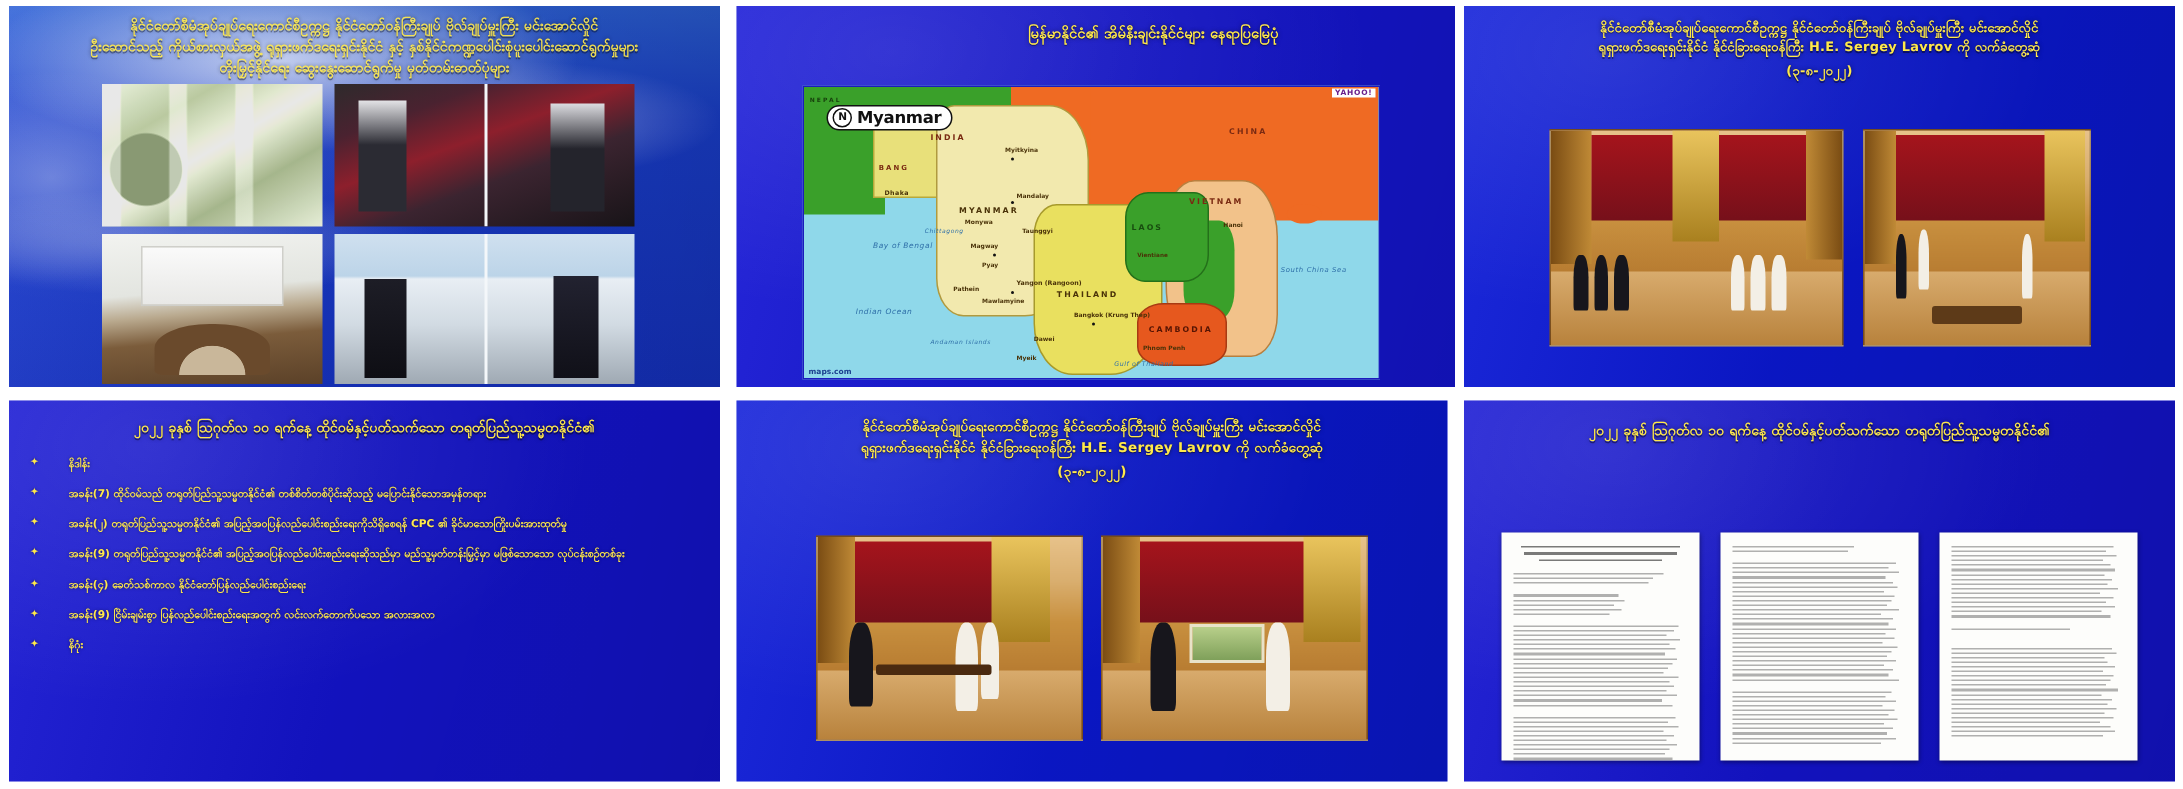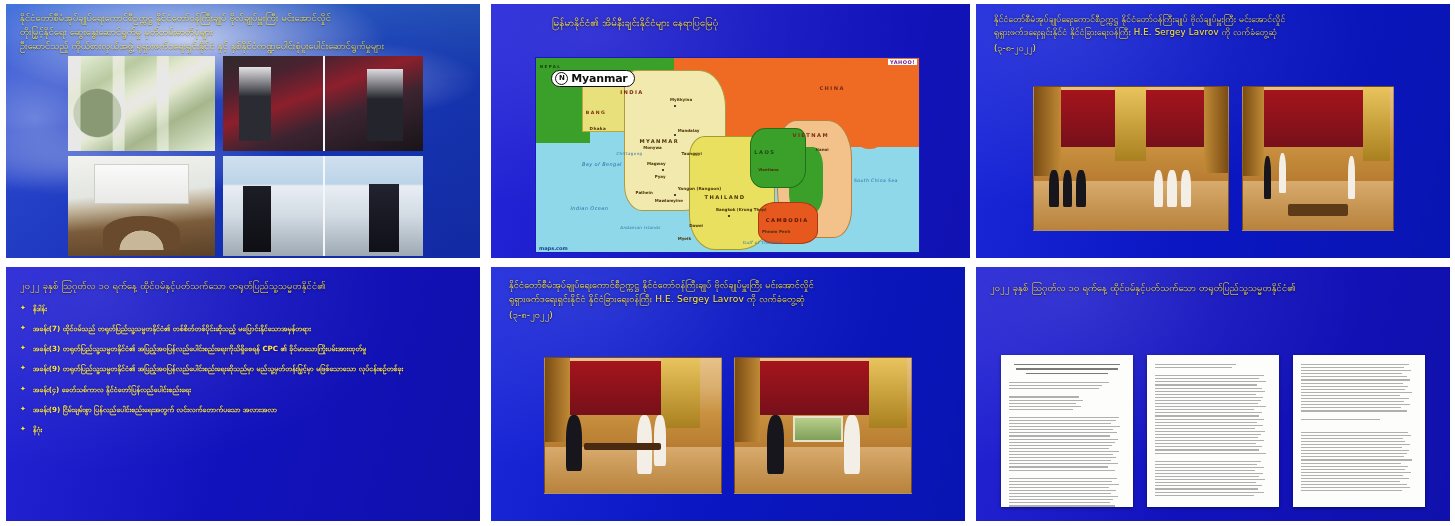--- a/index.html
+++ b/index.html
@@ -22,22 +22,22 @@
   .slide::after{
     content:"";position:absolute;inset:0;pointer-events:none;
     background:
       radial-gradient(ellipse at 20% 12%, rgba(255,255,255,.10), rgba(255,255,255,0) 55%),
       linear-gradient(105deg, rgba(255,255,255,.07) 0%, rgba(0,0,0,.10) 50%, rgba(0,0,0,.18) 100%);
   }
 
   
   .head{
     position:relative;z-index:3;
-    color:#ffe94a;
-    font-weight:normal;line-height:1.5;
+    text-align:center;color:#ffe94a;
+    font-weight:bold;line-height:1.5;
     text-shadow:0 0 3px rgba(0,0,0,.55), 0 1px 0 rgba(0,0,0,.4);
     letter-spacing:.2px;
   }
   .head.small{font-size:9.2px;padding:7px 14px 0;}
   .head.tiny{font-size:8.6px;padding:9px 18px 0;}
   .head.mid{font-size:9.6px;padding:12px 20px 0;}
   .head .date{display:block;margin-top:3px;}
 
   
   .p1 .slide{
@@ -157,21 +157,21 @@
   
   .p4 .slide{background:#1414d2;}
   .p4 .head{position:relative;z-index:4;}
   .bullets{position:relative;z-index:4;margin:10px 16px 0 14px;}
   .bl{
     display:flex;gap:7px;align-items:flex-start;
     color:#ffe94a;font-size:7.1px;font-weight:bold;line-height:1.65;
     margin-bottom:8.5px;text-shadow:0 0 2px rgba(0,0,0,.5);
   }
   .bl .mk{color:#ffe94a;flex:0 0 auto;font-size:7px;line-height:1.65;}
-  .bl .tx{flex:1 1 auto;}
+  .bl .tx{flex:1 1 auto;margin-left:13px;}
 
   
   .p6 .slide{background:#1414d2;}
   .docs{position:absolute;left:0;right:0;top:88px;z-index:3;display:flex;justify-content:center;gap:14px;}
   .doc{
     width:132px;height:152px;background:#fdfdfb;
     box-shadow:0 1px 3px rgba(0,0,0,.45);
     padding:9px 8px;box-sizing:border-box;overflow:hidden;
   }
   .doc .ln{height:1.1px;background:#9a9a9a;margin-bottom:2.0px;opacity:.78;}
@@ -182,22 +182,22 @@
 <body>
 
 <div class="grid">
 
   <div class="panel p1">
     <div class="slide">
       <div class="wash"></div>
 
       <div class="head small">
         <div>နိုင်ငံတော်စီမံအုပ်ချုပ်ရေးကောင်စီဥက္ကဋ္ဌ နိုင်ငံတော်ဝန်ကြီးချုပ် ဗိုလ်ချုပ်မှူးကြီး မင်းအောင်လှိုင်</div>
+        <div>ဦးဆောင်သည့် ကိုယ်စားလှယ်အဖွဲ့ ရုရှားဖက်ဒရေးရှင်းနိုင်ငံ နှင့် နှစ်နိုင်ငံကဏ္ဍပေါင်းစုံပူးပေါင်းဆောင်ရွက်မှုများ</div>
         <div>တိုးမြှင့်နိုင်ရေး ဆွေးနွေးဆောင်ရွက်မှု မှတ်တမ်းဓာတ်ပုံများ</div>
-        <div>ဦးဆောင်သည့် ကိုယ်စားလှယ်အဖွဲ့ ရုရှားဖက်ဒရေးရှင်းနိုင်ငံ နှင့် နှစ်နိုင်ငံကဏ္ဍပေါင်းစုံပူးပေါင်းဆောင်ရွက်မှုများ</div>
       </div>
 
       <div class="collage">
         <div class="ph ph-garden"></div>
         <div class="ph ph-meet1">
           <div class="ph-split"></div>
         </div>
         <div class="ph ph-hall"></div>
         <div class="ph ph-meet2">
           <div class="ph-split"></div>
@@ -323,21 +323,21 @@
         <div class="bl">
           <span class="mk">✦</span>
           <span class="tx">နိဒါန်း</span>
         </div>
         <div class="bl">
           <span class="mk">✦</span>
           <span class="tx">အခန်း(7) ထိုင်ဝမ်သည် တရုတ်ပြည်သူ့သမ္မတနိုင်ငံ၏ တစ်စိတ်တစ်ပိုင်းဆိုသည့် မပြောင်းနိုင်သောအမှန်တရား</span>
         </div>
         <div class="bl">
           <span class="mk">✦</span>
-          <span class="tx">အခန်း(3) တရုတ်ပြည်သူ့သမ္မတနိုင်ငံ၏ အပြည့်အဝပြန်လည်ပေါင်းစည်းရေးကိုသိရှိစေရန် CPC ၏ ခိုင်မာသောကြိုးပမ်းအားထုတ်မှု</span>
+          <span class="tx">အခန်း(၂) တရုတ်ပြည်သူ့သမ္မတနိုင်ငံ၏ အပြည့်အဝပြန်လည်ပေါင်းစည်းရေးကိုသိရှိစေရန် CPC ၏ ခိုင်မာသောကြိုးပမ်းအားထုတ်မှု</span>
         </div>
         <div class="bl">
           <span class="mk">✦</span>
           <span class="tx">အခန်း(9) တရုတ်ပြည်သူ့သမ္မတနိုင်ငံ၏ အပြည့်အဝပြန်လည်ပေါင်းစည်းရေးဆိုသည်မှာ မည်သူ့မှတ်တန်းမြှင့်မှာ မဖြစ်သောသော လုပ်ငန်းစဉ်တစ်ခုး</span>
         </div>
         <div class="bl">
           <span class="mk">✦</span>
           <span class="tx">အခန်း(၄) ခေတ်သစ်ကာလ နိုင်ငံတော်ပြန်လည်ပေါင်းစည်းရေး</span>
         </div>
         <div class="bl">

